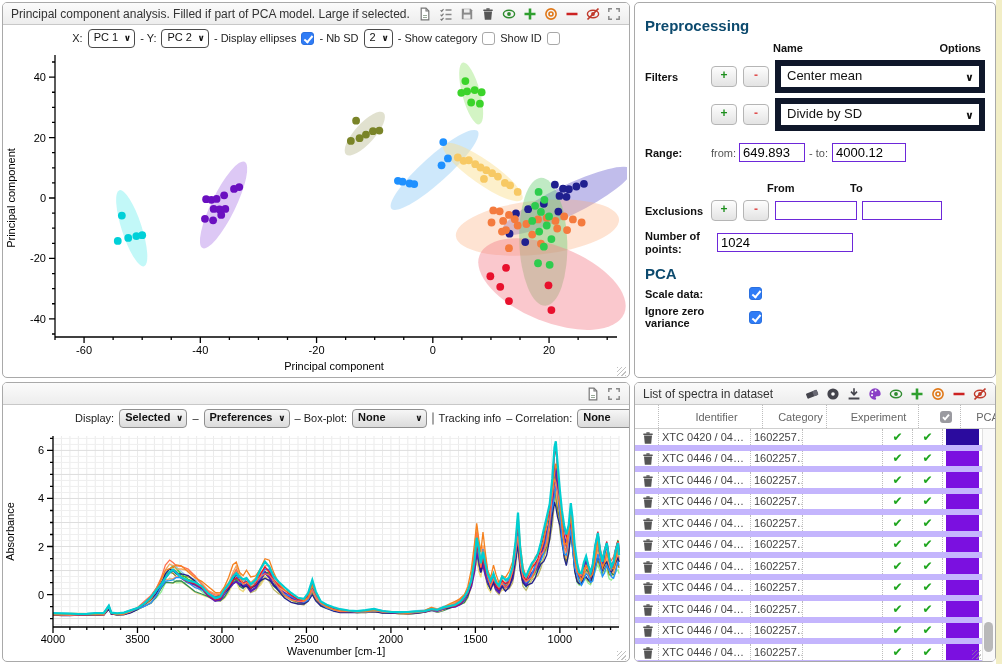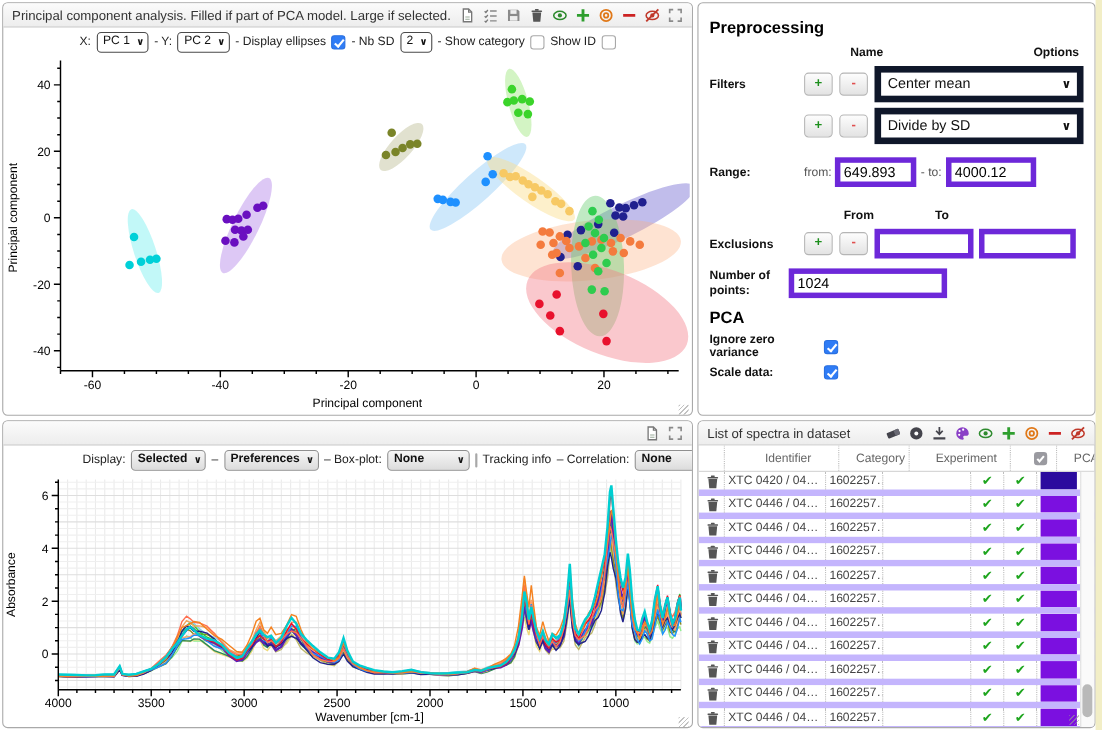--- a/index.html
+++ b/index.html
@@ -31,32 +31,32 @@
       display:inline-block;vertical-align:-3px;position:relative;cursor:pointer;box-sizing:border-box;}
   .cb.on{background:#2f7cf6;border-color:#2a70e0;}
   .cb.on::after{content:"";position:absolute;left:4px;top:1px;width:3px;height:7px;
       border:solid #fff;border-width:0 2px 2px 0;transform:rotate(40deg);}
   .plotwrap{position:relative;}
   svg text{font-family:"Liberation Sans","DejaVu Sans",sans-serif;}
   .rsz{position:absolute;right:3px;bottom:3px;width:9px;height:9px;opacity:.6;
        background:repeating-linear-gradient(135deg,#999 0 1px,transparent 1px 3px);}
   
   .prefbody{padding:4px 10px;font-size:11px;color:#111;}
-  .prefbody h2{font-size:15px;margin:10px 0 2px 0;color:#000000;}
+  .prefbody h2{font-size:15px;margin:10px 0 2px 0;color:#0c4a6e;}
   .prow{display:flex;align-items:center;margin:5px 0;}
-  .plabel{width:86px;font-weight:bold;font-size:11px;flex:0 0 auto;}
+  .plabel{width:66px;font-weight:bold;font-size:11px;flex:0 0 auto;}
   .pbtn{width:24px;height:19px;border:1px solid #b5b5b5;border-radius:4px;
         background:linear-gradient(#fdfdfd,#e3e3e3);font-weight:bold;font-size:12px;line-height:17px;
         text-align:center;margin-right:6px;cursor:pointer;flex:0 0 auto;}
   .pbtn.plus{color:#1d8f1d;}
   .pbtn.minus{color:#e05050;}
   .bigsel{flex:1 1 auto;border:6px solid #0f172a;background:#fff;height:21px;line-height:19px;
           padding:0 18px 0 6px;position:relative;font-size:13px;cursor:pointer;}
   .bigsel::after{content:"∨";position:absolute;right:5px;top:2px;font-weight:bold;font-size:11px;}
-  .pinput{border:5px solid #6d28d9;height:17px;font-size:13px;padding:0 3px;
+  .pinput{border:1px solid #6d28d9;height:17px;font-size:13px;padding:0 3px;
           font-family:"Liberation Sans",sans-serif;box-sizing:content-box;}
   .colhead{position:relative;height:13px;font-weight:bold;font-size:11px;margin-top:8px;}
   
   .tblhead,.tblrow{display:flex;align-items:center;box-sizing:border-box;}
   .tblhead{height:24px;border-bottom:1px solid #cfcfcf;color:#666;font-size:11px;background:#fff;gap:12px;}
   .tblrow{height:21.5px;border-bottom:6px solid #c4b5fd;font-size:11px;color:#444;background:#fff;}
   .cell{height:100%;display:flex;align-items:center;padding:0 3px;box-sizing:border-box;
         border-right:1px dotted #bdbdbd;overflow:hidden;white-space:nowrap;}
   .cell.center{justify-content:center;}
   .tblscroll{position:absolute;right:0;top:24px;bottom:0;width:12px;background:#fafafa;
@@ -347,25 +347,25 @@
         <span class="pbtn minus">-</span>
         <input class="pinput" style="width: 74px; margin-right: 5px;" value="">
         <input class="pinput" style="width: 72px;" value="">
       </div>
       <div class="prow" style="margin-top:9px;">
         <span class="plabel" style="width:72px;line-height:1.15;">Number of points:</span>
         <input class="pinput" style="width: 128px;" value="1024">
       </div>
       <h2>PCA</h2>
       <div class="prow">
-        <span class="plabel" style="width:104px;">Ignore zero variance</span>
+        <span class="plabel" style="width:104px;">Scale data:</span>
         <span class="cb on"></span>
       </div>
       <div class="prow">
-        <span class="plabel" style="width:104px;">Scale data:</span>
+        <span class="plabel" style="width:104px;">Ignore zero variance</span>
         <span class="cb on"></span>
       </div>
     </div>
   </section>
 
   <section class="panel" id="p-spec">
     <div class="phead">
       <span class="tbar">
           <span class="icn"><svg viewBox="0 0 14 14">
               <path d="M3.2 1.2h4.8l2.8 2.8v8.8H3.2z" fill="#fff" stroke="#777" stroke-width="1.2"></path>

